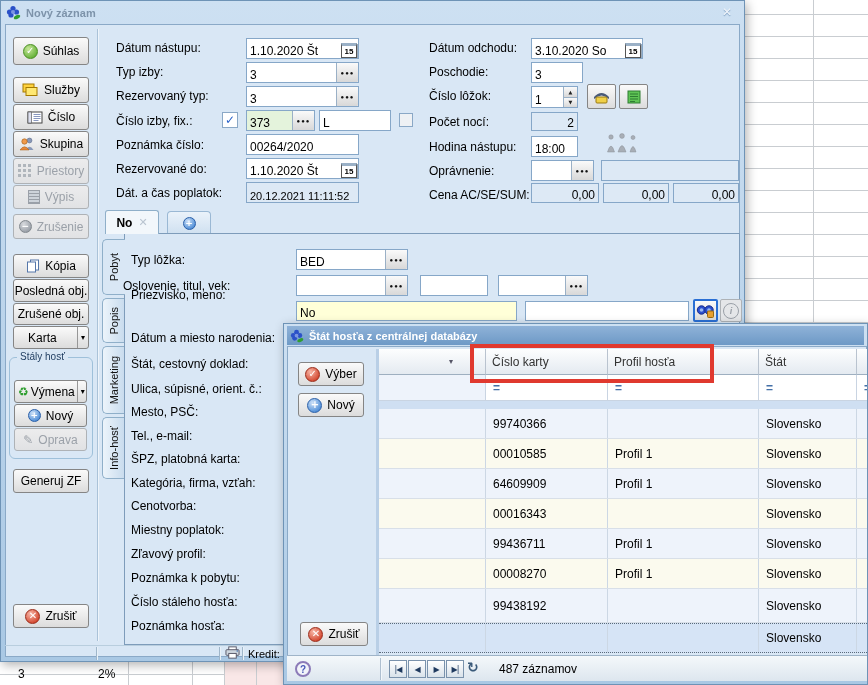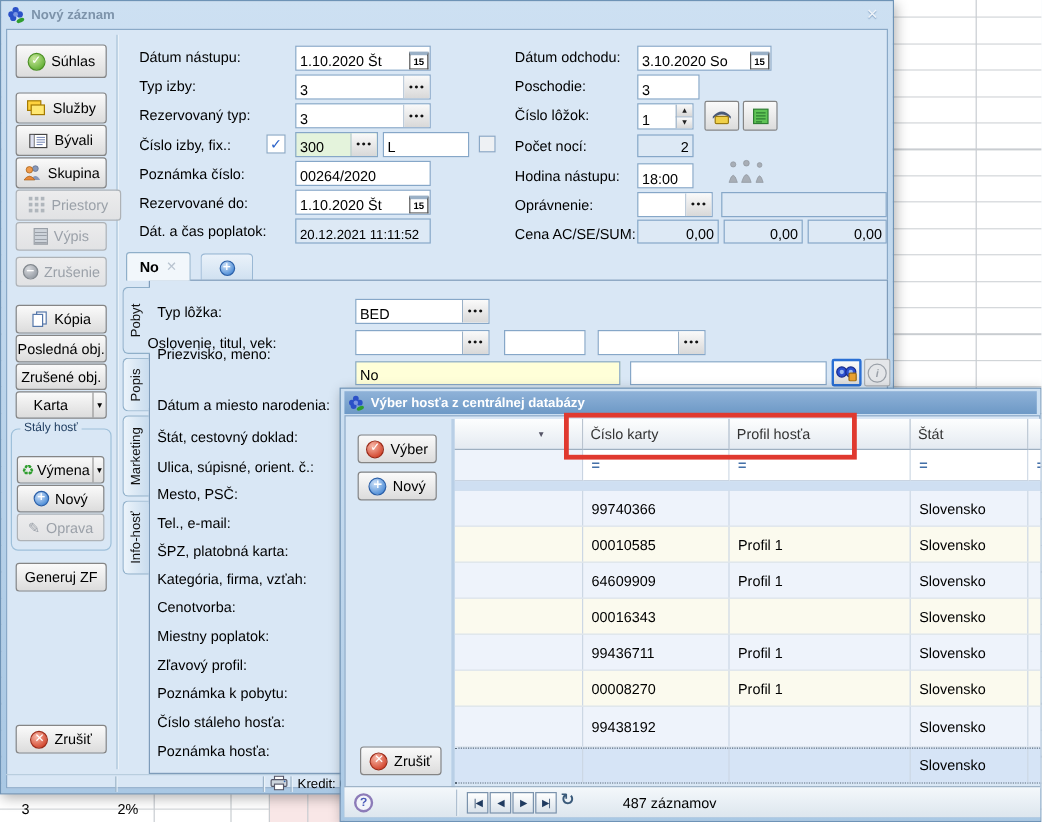--- a/index.html
+++ b/index.html
@@ -155,34 +155,34 @@
       <span>Služby</span>
     </div>
     <div class="btn" style="left:12px;top:103px;width:76px;height:26px">
       <span style="display:flex">
           <svg width="16" height="13" viewBox="0 0 16 13">
             <rect x="1" y="1" width="14" height="11" fill="#fff" stroke="#444"></rect>
             <rect x="1" y="1" width="3.5" height="11" fill="#dde0f0" stroke="#444" stroke-width=".6"></rect>
             <path d="M6.5 3.5h7M6.5 5.5h7M6.5 7.5h7M6.5 9.5h5" stroke="#6b7db0" stroke-width=".8"></path>
           </svg>
         </span>
-      <span>Bývali</span>
+      <span>Číslo</span>
     </div>
     <div class="btn" style="left:12px;top:130px;width:76px;height:26px">
       <span style="display:flex">
           <svg width="16" height="14" viewBox="0 0 16 14">
             <circle cx="10.5" cy="3.5" r="2.4" fill="#8898b8" stroke="#5a6a8a" stroke-width=".6"></circle>
             <path d="M6.5 13 Q10.5 6.5 14.5 13 Z" fill="#8898b8"></path>
             <circle cx="5.5" cy="4.5" r="2.7" fill="#f09a4a" stroke="#a05a10" stroke-width=".6"></circle>
             <path d="M1 13 Q5.5 6.5 10 13 Z" fill="#e8883a" stroke="#a05a10" stroke-width=".5"></path>
           </svg>
         </span>
       <span>Skupina</span>
     </div>
-    <div class="btn dis" style="left:12px;top:157px;width:88px;height:26px">
+    <div class="btn dis" style="left:12px;top:157px;width:76px;height:26px">
       <span class="ic-grid">
           <i></i>
         </span>
       <span>Priestory</span>
     </div>
     <div class="btn dis" style="left:12px;top:184px;width:76px;height:24px">
       <span class="ic-doc"></span>
       <span>Výpis</span>
     </div>
     <div class="btn dis" style="left:12px;top:213px;width:76px;height:25px">
@@ -250,21 +250,21 @@
       <span class="dots-btn">●●●</span>
     </div>
     <div class="lbl" style="left:115px;top:88px">Rezervovaný typ:</div>
     <div class="fld" style="left:245px;top:85px;width:113px;height:21px">
       <span class="val">3</span>
       <span class="dots-btn">●●●</span>
     </div>
     <div class="lbl" style="left:115px;top:113px">Číslo izby, fix.:</div>
     <div class="cb" style="left:221px;top:111px;width:16px;height:16px">✓</div>
     <div class="fld" style="left:245px;top:109px;width:69px;height:21px;background:#e4f3dc">
-      <span class="val">300</span>
+      <span class="val">373</span>
       <span class="dots-btn">●●●</span>
     </div>
     <div class="fld" style="left:318px;top:109px;width:72px;height:21px">
       <span class="val">L</span>
     </div>
     <div class="cb off" style="left:398px;top:112px;width:14px;height:14px"></div>
     <div class="lbl" style="left:115px;top:137px">Poznámka číslo:</div>
     <div class="fld" style="left:245px;top:133px;width:113px;height:21px">
       <span class="val">00264/2020</span>
     </div>
@@ -439,21 +439,21 @@
       <span style="display:flex">
         <svg width="14" height="14" viewBox="0 0 15 15">
             <circle cx="7" cy="3.5" r="2.6" fill="#2b51c8"></circle>
             <circle cx="3.5" cy="7" r="2.6" fill="#2b51c8"></circle>
             <circle cx="10.5" cy="7" r="2.6" fill="#2b51c8"></circle>
             <circle cx="5" cy="10" r="2.6" fill="#2b51c8"></circle>
             <circle cx="7" cy="7" r="2" fill="#7a95e2"></circle>
             <ellipse cx="11" cy="12" rx="3.4" ry="1.8" fill="#2f9e2f" transform="rotate(-25 11 12)"></ellipse>
           </svg>
       </span>
-      <span>Výber hosťa z centrálnej databázy</span>
+      <span>Štát hosťa z centrálnej databázy</span>
     </div>
     <div class="dlg-inner" style="left:3px;top:22px;right:0;bottom:3px"></div>
 
     <div class="btn" style="left:14px;top:38px;width:66px;height:24px">
       <span class="cir red">
           <span class="glyph">✓</span>
         </span>
       <span>Výber</span>
     </div>
     <div class="btn" style="left:14px;top:69px;width:66px;height:24px">
@@ -560,18 +560,18 @@
     </div>
 
     <div class="gstatus" style="left:3px;right:0;bottom:3px;height:26px">
       <div class="helpcir" style="left:8px;top:5px">?</div>
       <div style="position:absolute;left:93px;top:2px;width:1px;height:22px;background:#aebfd0;box-shadow:1px 0 0 #f2f7fb"></div>
       <div class="nav" style="left:102px;top:4px">|◀</div>
       <div class="nav" style="left:121px;top:4px">◀</div>
       <div class="nav" style="left:140px;top:4px">▶</div>
       <div class="nav" style="left:159px;top:4px">▶|</div>
       <div class="refresh" style="left:180px;top:3px">↻</div>
-      <div style="position:absolute;left:232px;top:6px">487 záznamov</div>
+      <div style="position:absolute;left:212px;top:6px">487 záznamov</div>
     </div>
   </div>
 
   <div class="red-rect" style="left:470px;top:344px;width:236px;height:31px"></div>
 </div>
 
 </body></html>

